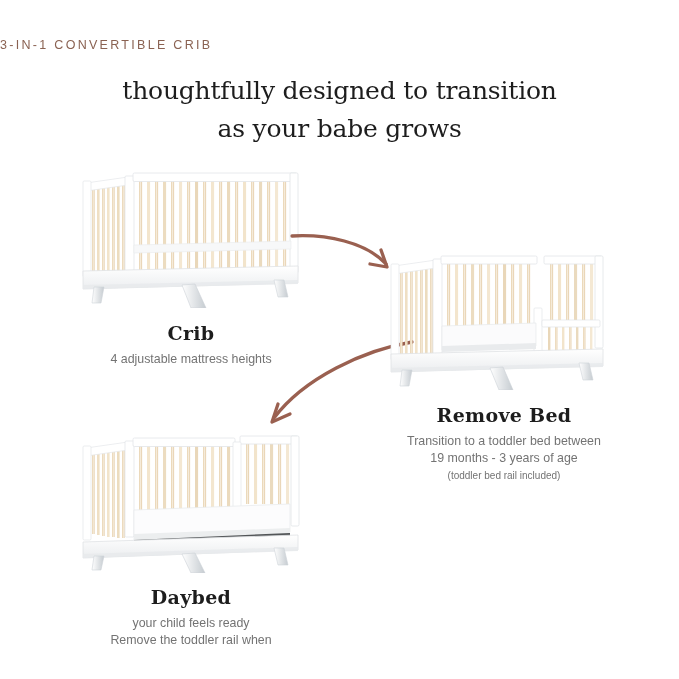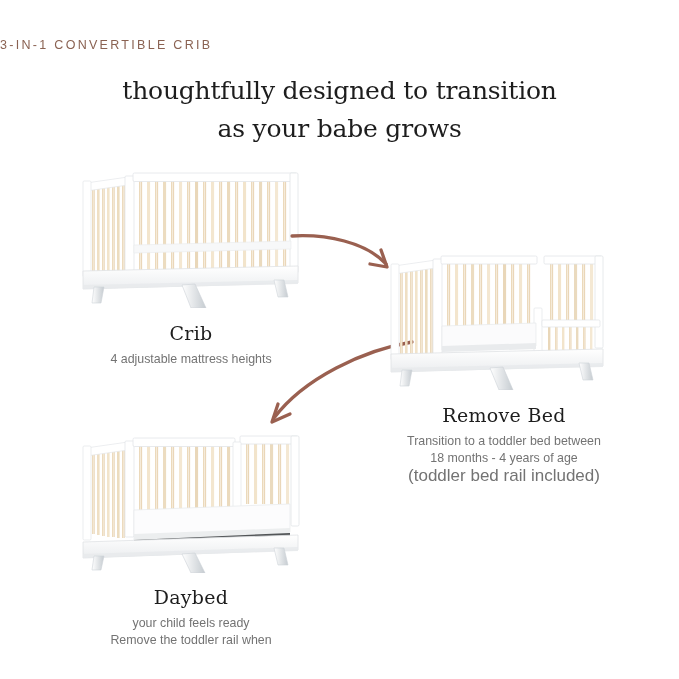--- a/index.html
+++ b/index.html
@@ -46,32 +46,32 @@
 
   
   .cap {
     position: absolute;
     text-align: center;
   }
   .cap-title {
     font-family: "DejaVu Serif", serif;
     font-size: 19px;
     color: #1d1d1d;
-    font-weight: 400;
+    font-weight: 700;
     letter-spacing: 0.3px;
     margin-bottom: 7px;
   }
   .cap-line {
     font-family: "Liberation Sans", sans-serif;
     font-size: 12.4px;
     line-height: 17px;
     color: #737373;
   }
   .cap-line.small {
-    font-size: 17px;
+    font-size: 10px;
     line-height: 17px;
   }
 
   #cap-crib      { left: 62px;  top: 322px; width: 258px; }
   #cap-toddler   { left: 368px; top: 404px; width: 272px; }
   #cap-daybed    { left: 62px;  top: 586px; width: 258px; }
 
   
   .illo { position: absolute; }
   #illo-crib    { left: 78px;  top: 163px; width: 228px; height: 145px; }
@@ -338,21 +338,21 @@
 </div>
 
 <div class="cap" id="cap-crib">
   <div class="cap-title">Crib</div>
   <div class="cap-line">4 adjustable mattress heights</div>
 </div>
 
 <div class="cap" id="cap-toddler">
   <div class="cap-title">Remove Bed</div>
   <div class="cap-line">Transition to a toddler bed between</div>
-  <div class="cap-line">18 months - 4 years of age</div>
+  <div class="cap-line">19 months - 3 years of age</div>
   <div class="cap-line small">(toddler bed rail included)</div>
 </div>
 
 <div class="cap" id="cap-daybed">
   <div class="cap-title">Daybed</div>
   <div class="cap-line">your child feels ready</div>
   <div class="cap-line">Remove the toddler rail when</div>
 </div>
 
 </body></html>

